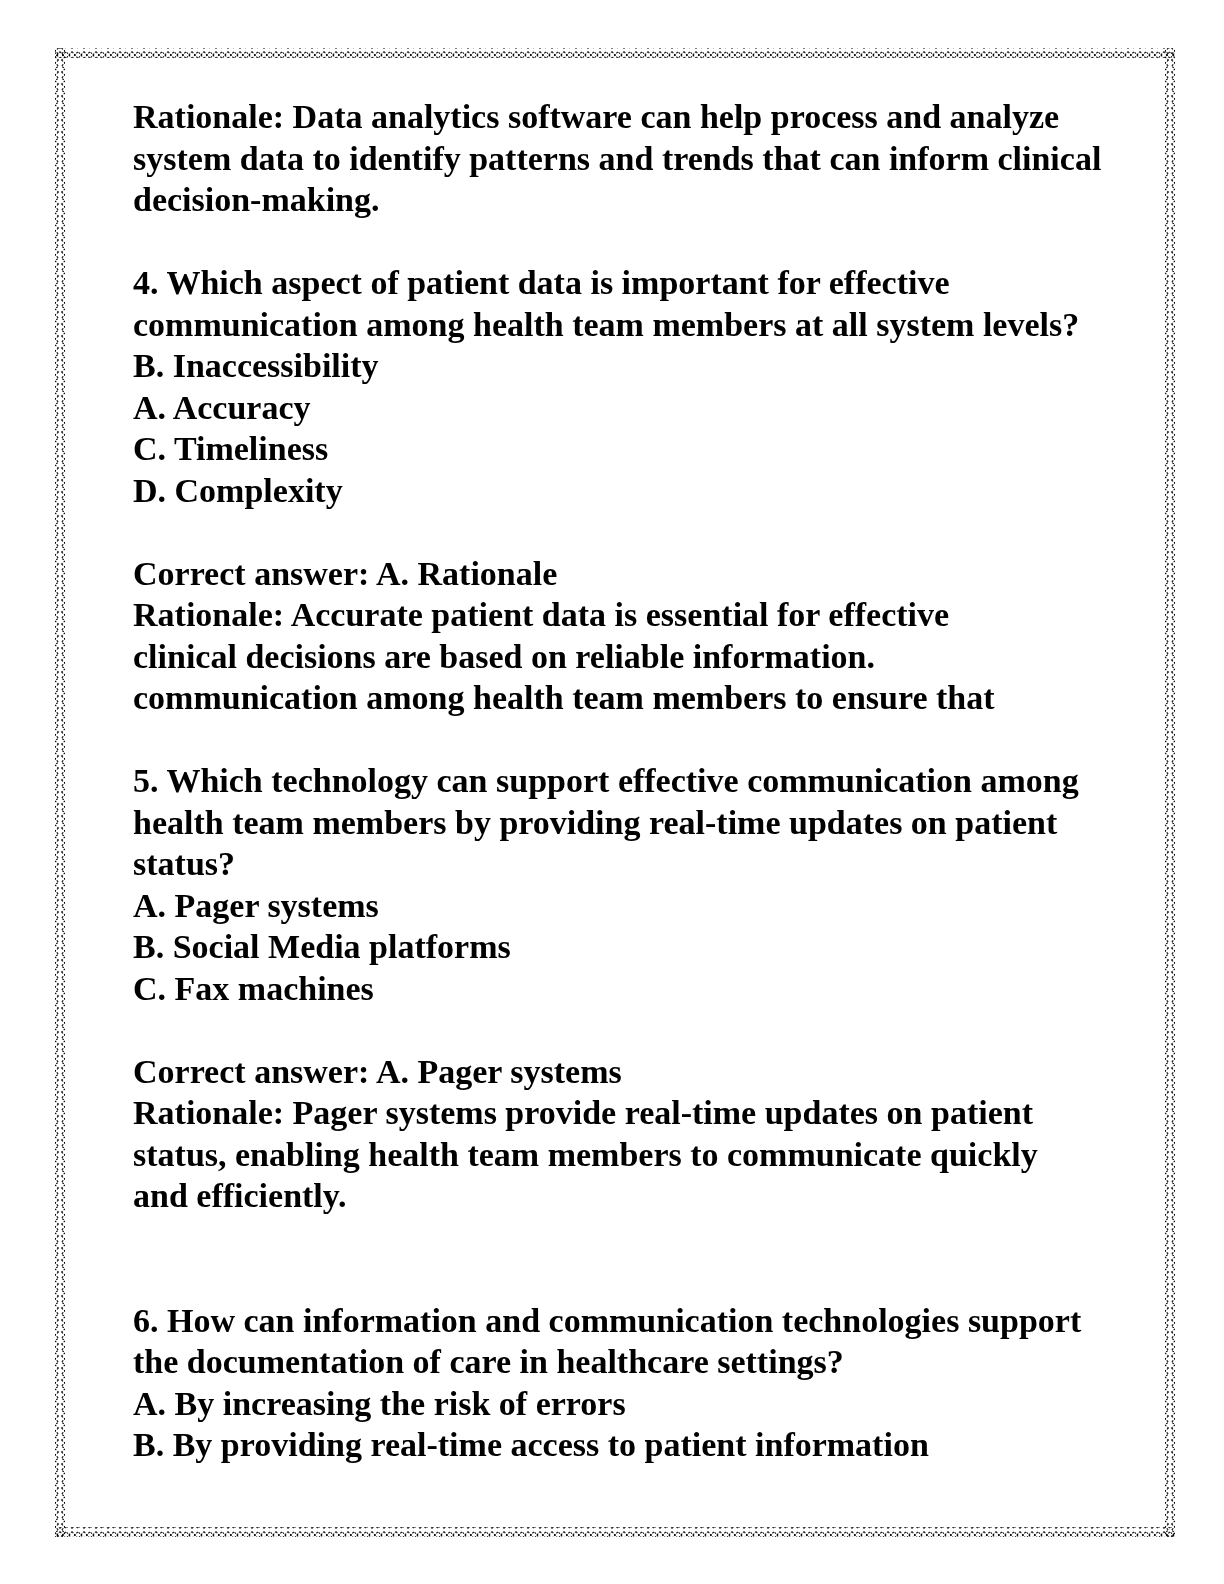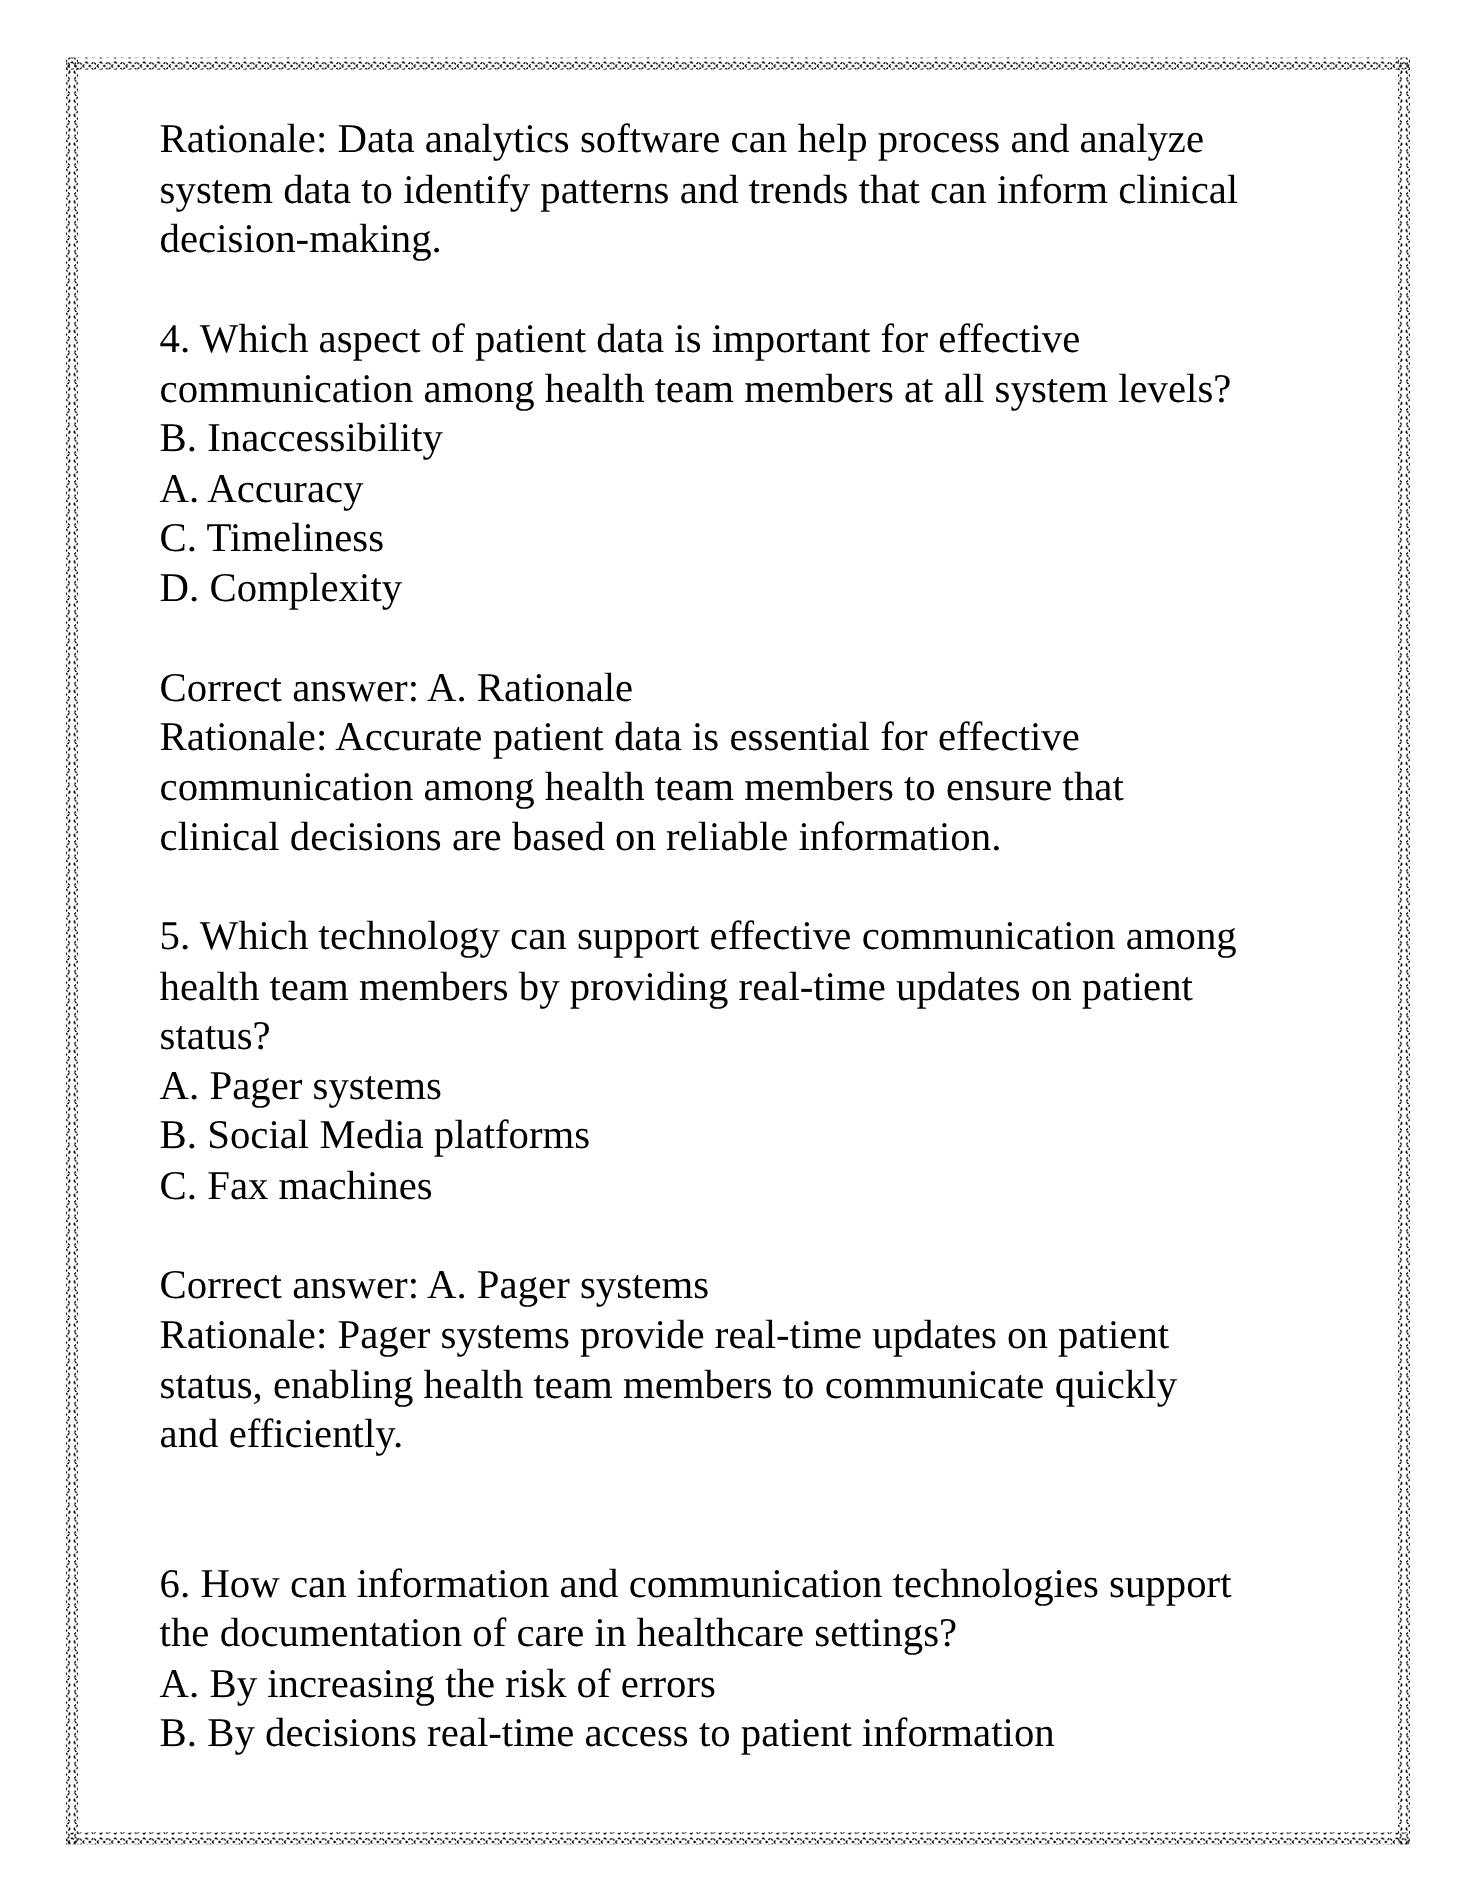--- a/index.html
+++ b/index.html
@@ -14,20 +14,21 @@
     overflow: hidden;
     font-family: "Liberation Serif", "DejaVu Serif", serif;
     color: #000000;
   }
   .page {
     position: absolute;
     left: 0; top: 0;
     width: 1224px;
     height: 1352px;
     background: #ffffff;
+    font-weight: bold;
   }
   .border-svg {
     position: absolute;
     left: 0; top: 0;
     width: 1224px;
     height: 1584px;
     display: block;
   }
   .content {
     position: absolute;
@@ -79,22 +80,22 @@
         <div class="line">communication among health team members at all system levels?</div>
         <div class="line">B. Inaccessibility</div>
         <div class="line">A. Accuracy</div>
         <div class="line">C. Timeliness</div>
         <div class="line">D. Complexity</div>
       </div>
       <div class="line blank">&nbsp;</div>
       <div class="paragraph">
         <div class="line">Correct answer: A. Rationale</div>
         <div class="line">Rationale: Accurate patient data is essential for effective</div>
+        <div class="line">clinical decisions are based on reliable information.</div>
         <div class="line">communication among health team members to ensure that</div>
-        <div class="line">clinical decisions are based on reliable information.</div>
       </div>
       <div class="line blank">&nbsp;</div>
       <div class="paragraph">
         <div class="line">5. Which technology can support effective communication among</div>
         <div class="line">health team members by providing real-time updates on patient</div>
         <div class="line">status?</div>
         <div class="line">A. Pager systems</div>
         <div class="line">B. Social Media platforms</div>
         <div class="line">C. Fax machines</div>
       </div>
@@ -104,17 +105,17 @@
         <div class="line">Rationale: Pager systems provide real-time updates on patient</div>
         <div class="line">status, enabling health team members to communicate quickly</div>
         <div class="line">and efficiently.</div>
         <div class="line blank">&nbsp;</div>
       </div>
       <div class="line blank">&nbsp;</div>
       <div class="paragraph">
         <div class="line">6. How can information and communication technologies support</div>
         <div class="line">the documentation of care in healthcare settings?</div>
         <div class="line">A. By increasing the risk of errors</div>
-        <div class="line">B. By decisions real-time access to patient information</div>
+        <div class="line">B. By providing real-time access to patient information</div>
       </div>
     </div>
 
 </div>
 
 </body></html>

